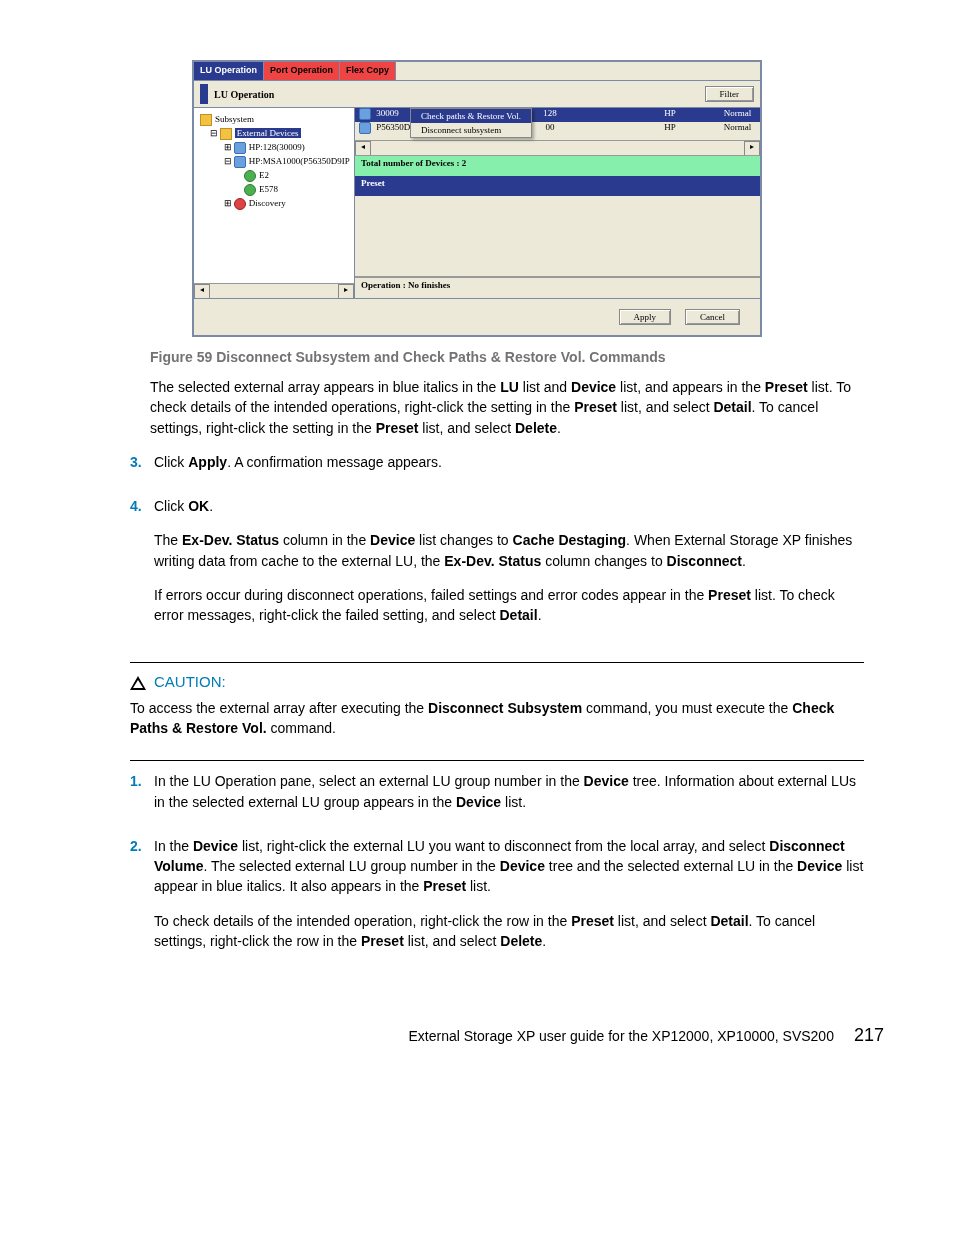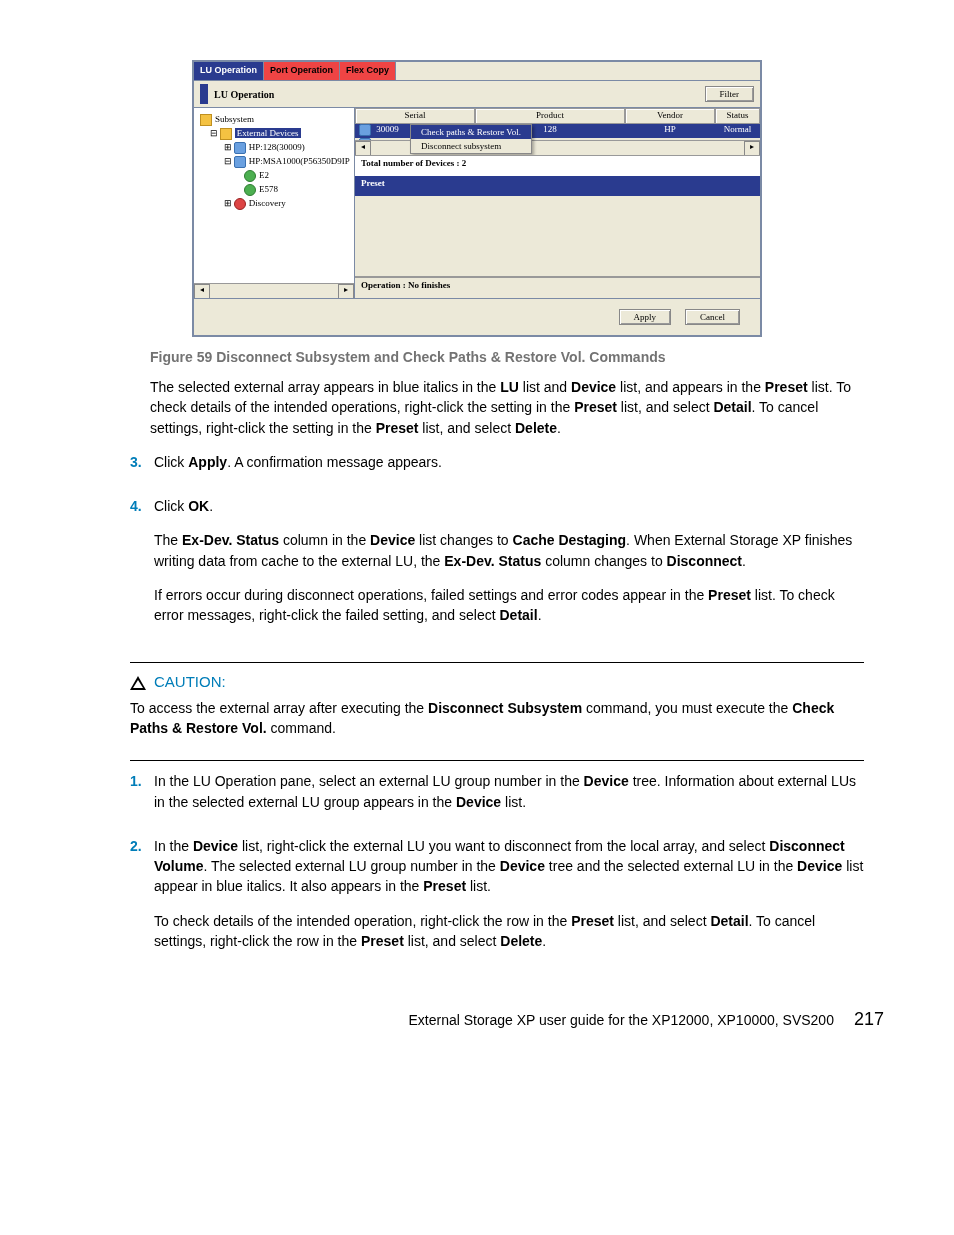--- a/index.html
+++ b/index.html
@@ -32,41 +32,41 @@
 .c-ven{width:90px}
 .c-sta{flex:1}
 .grid{flex:1;background:#ece9d8;font:9px Tahoma;position:relative;overflow:hidden}
 .grow{display:flex;height:14px}
 .grow>div{padding:0 4px;box-sizing:border-box;overflow:hidden}
 .grow .c-ser{text-align:left}
 .grow .c-prod,.grow .c-ven,.grow .c-sta{text-align:center}
 .ctx{position:absolute;left:55px;top:0px;background:#ece9d8;border:1px solid #888;box-shadow:2px 2px 3px rgba(0,0,0,.3);font:9px Tahoma;z-index:5}
 .ctx div{padding:2px 10px}
 .ctx .hi{background:#2a3b8f;color:#fff}
-.totrow{height:16px;border-top:1px solid #999;font:bold 9px Tahoma;padding:2px 6px;background:#ffffff}
+.totrow{height:16px;border-top:1px solid #999;font:bold 9px Tahoma;padding:2px 6px;background:#86efac}
 .presethead{height:16px;background:#2a3b8f;color:#fff;font:bold 9px Tahoma;padding:2px 6px}
 .presetbody{height:80px;background:#ece9d8;border-bottom:1px solid #999}
 .oprow{height:16px;font:bold 9px Tahoma;padding:2px 6px;border-top:1px solid #999;background:#ece9d8}
 .btnrow{height:36px;display:flex;justify-content:flex-end;align-items:center;gap:8px;padding:0 14px;background:#ece9d8}
 .figcap{text-align:left;color:#737373;font:bold 14px Arial;margin:12px 0 12px 90px}
 .body{font:14px Arial;line-height:1.45;margin-left:90px;margin-right:30px}
 .body p{margin:0 0 14px 0}
 ol.steps{list-style:none;margin:0 0 0 70px;padding:0;font:14px Arial;line-height:1.45}
 ol.steps>li{display:flex;margin-bottom:10px}
 ol.steps .num{color:#007db8;font-weight:bold;width:24px;flex:none}
 ol.steps .txt{flex:1;margin-right:30px}
 ol.steps .txt p{margin:0 0 14px 0}
 .hr{border:0;border-top:1px solid #000;margin:22px 30px 10px 70px}
 .caut{display:flex;align-items:flex-end;margin-left:70px}
 .tri{width:0;height:0;border-left:8px solid transparent;border-right:8px solid transparent;border-bottom:14px solid #000;position:relative;margin-right:8px}
 .tri::after{content:"";position:absolute;left:-5px;top:4px;border-left:5px solid transparent;border-right:5px solid transparent;border-bottom:8px solid #fff}
 .cautlabel{color:#007db8;font:15px Arial}
 .cautbody{font:14px Arial;line-height:1.45;margin:8px 30px 0 70px}
 h2.sec{color:#007db8;font:26px Arial;font-weight:normal;margin:30px 0 14px 0}
-.footer{display:flex;justify-content:flex-end;align-items:baseline;gap:20px;font:14px Arial;margin-top:44px;margin-right:10px}
+.footer{display:flex;justify-content:flex-end;align-items:baseline;gap:20px;font:14px Arial;margin-top:60px;margin-right:10px}
 .pno{font-size:18px}
 </style>
 </head>
 <body>
 
 <div class="page">
 
 <div class="screencap">
   <div class="tabs">
     <div class="tab active">LU Operation</div>
@@ -88,26 +88,20 @@
         <div style="padding-left:44px"><span class="ic ic-disk"></span><span>E2</span></div>
         <div style="padding-left:44px"><span class="ic ic-disk"></span><span>E578</span></div>
         <div style="padding-left:24px">⊞ <span class="ic ic-disc"></span><span>Discovery</span></div>
       </div>
       <div class="hscroll">
         <div class="sbtn">◂</div>
         <div class="sbtn">▸</div>
       </div>
     </div>
     <div class="gridcol">
-      <div class="ghead">
-        <div class="c-ser">Serial</div>
-        <div class="c-prod">Product</div>
-        <div class="c-ven">Vendor</div>
-        <div class="c-sta">Status</div>
-      </div>
       <div class="grid">
         <div class="grow" style="background:#2a3b8f;color:#fff">
           <div class="c-ser"><span class="ic ic-dev"></span> <span>30009</span></div>
           <div class="c-prod">128</div>
           <div class="c-ven">HP</div>
           <div class="c-sta">Normal</div>
         </div>
         <div class="grow">
           <div class="c-ser"><span class="ic ic-dev"></span> <span>P56350D</span></div>
           <div class="c-prod">00</div>

